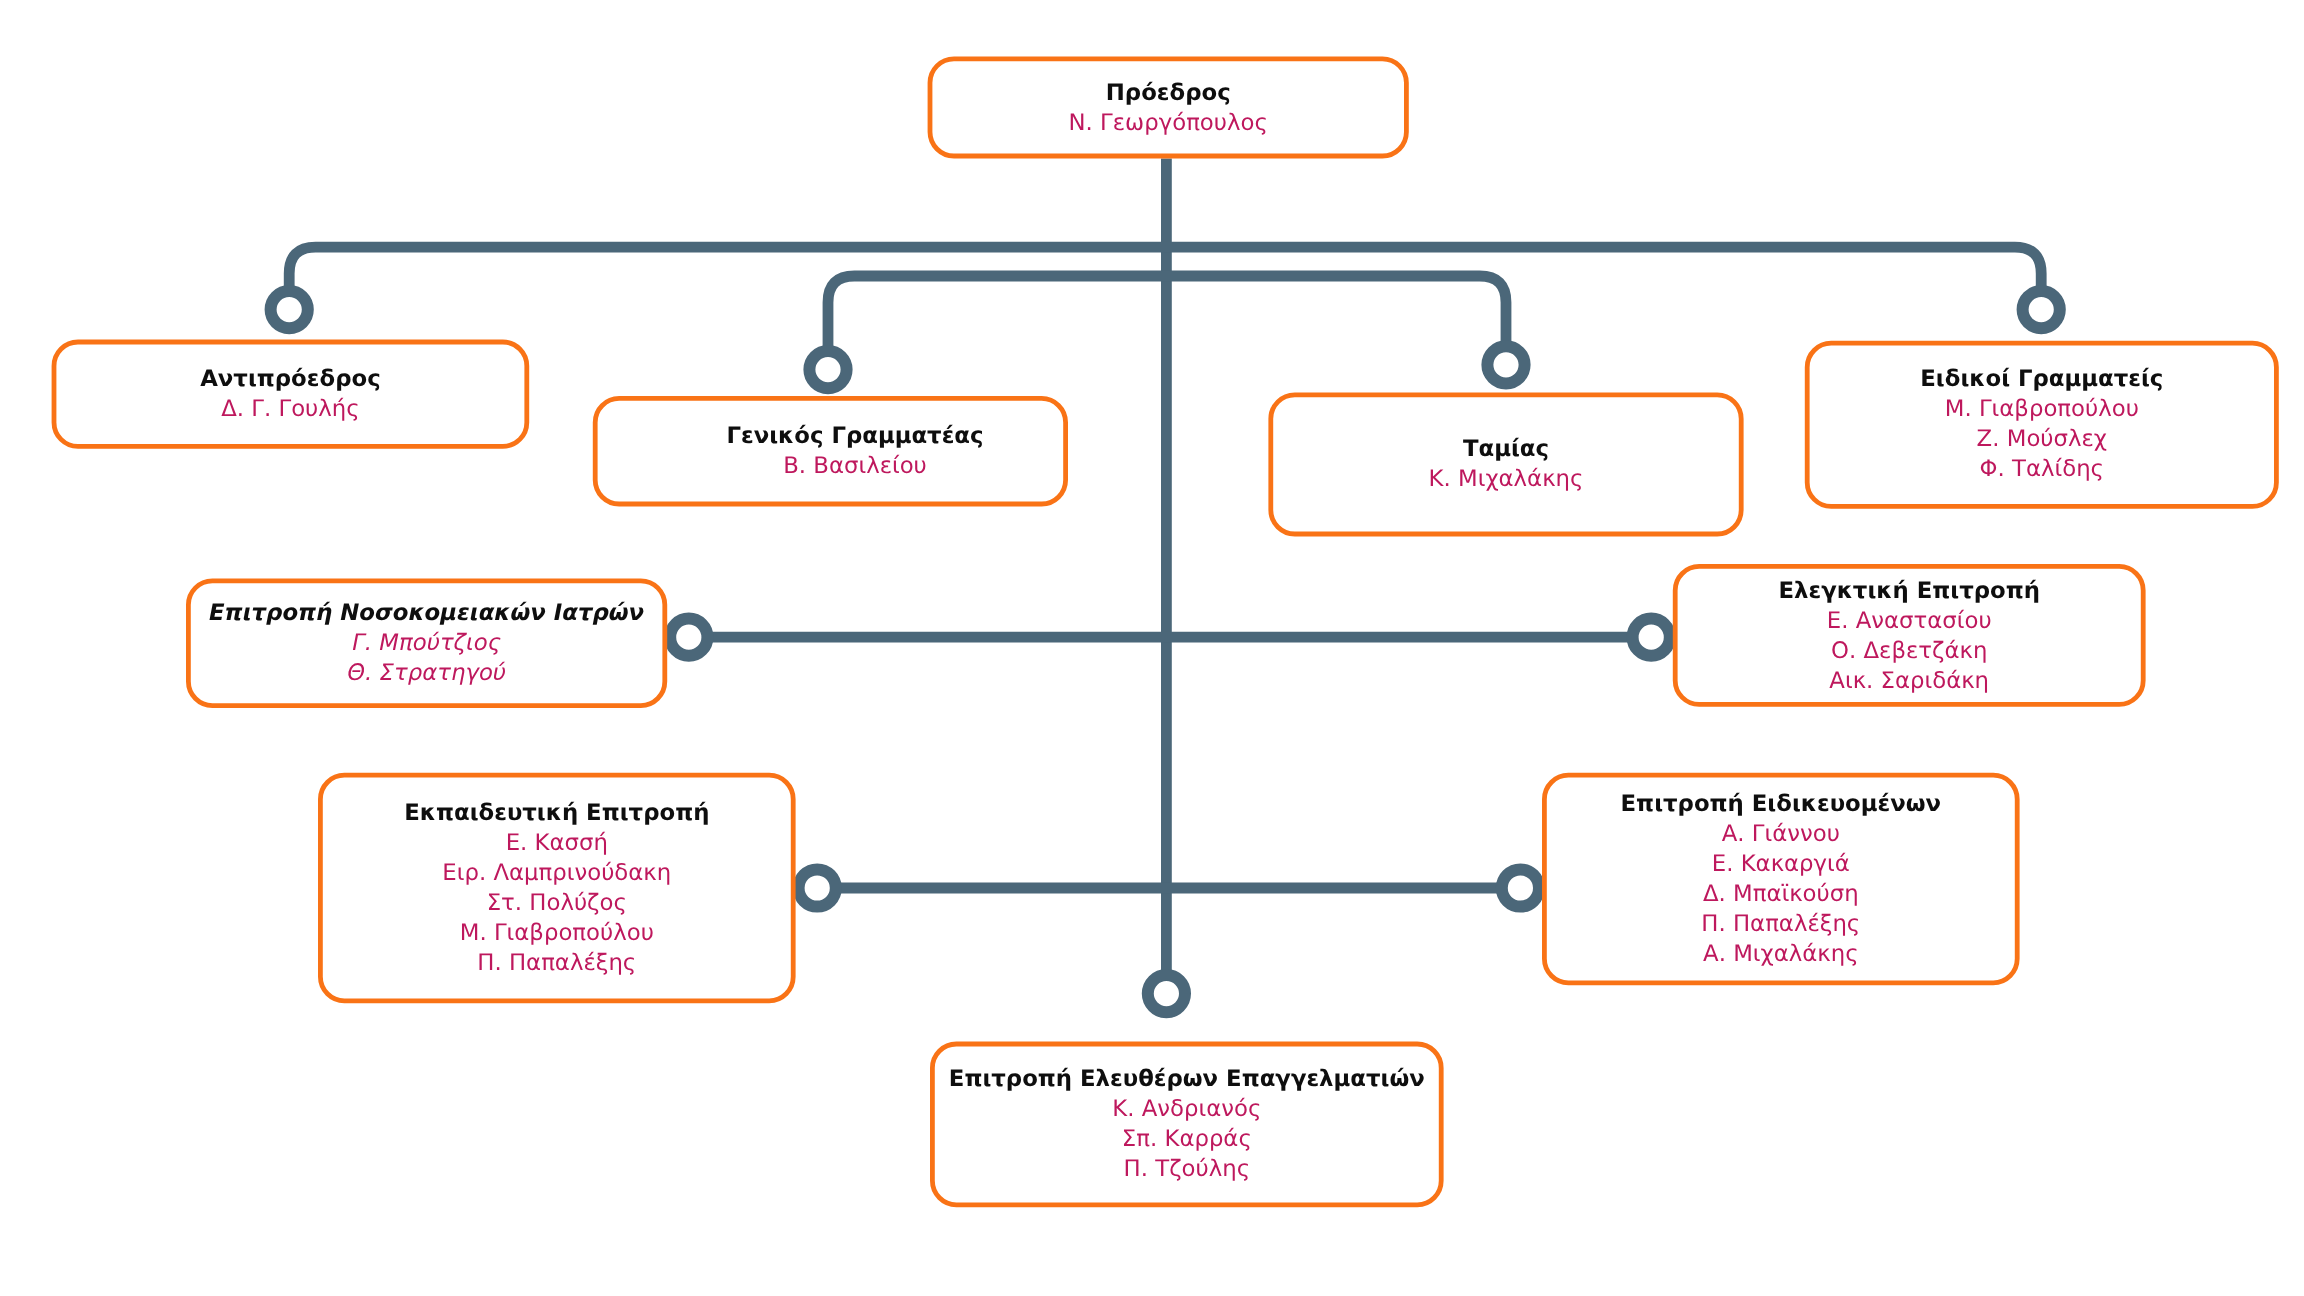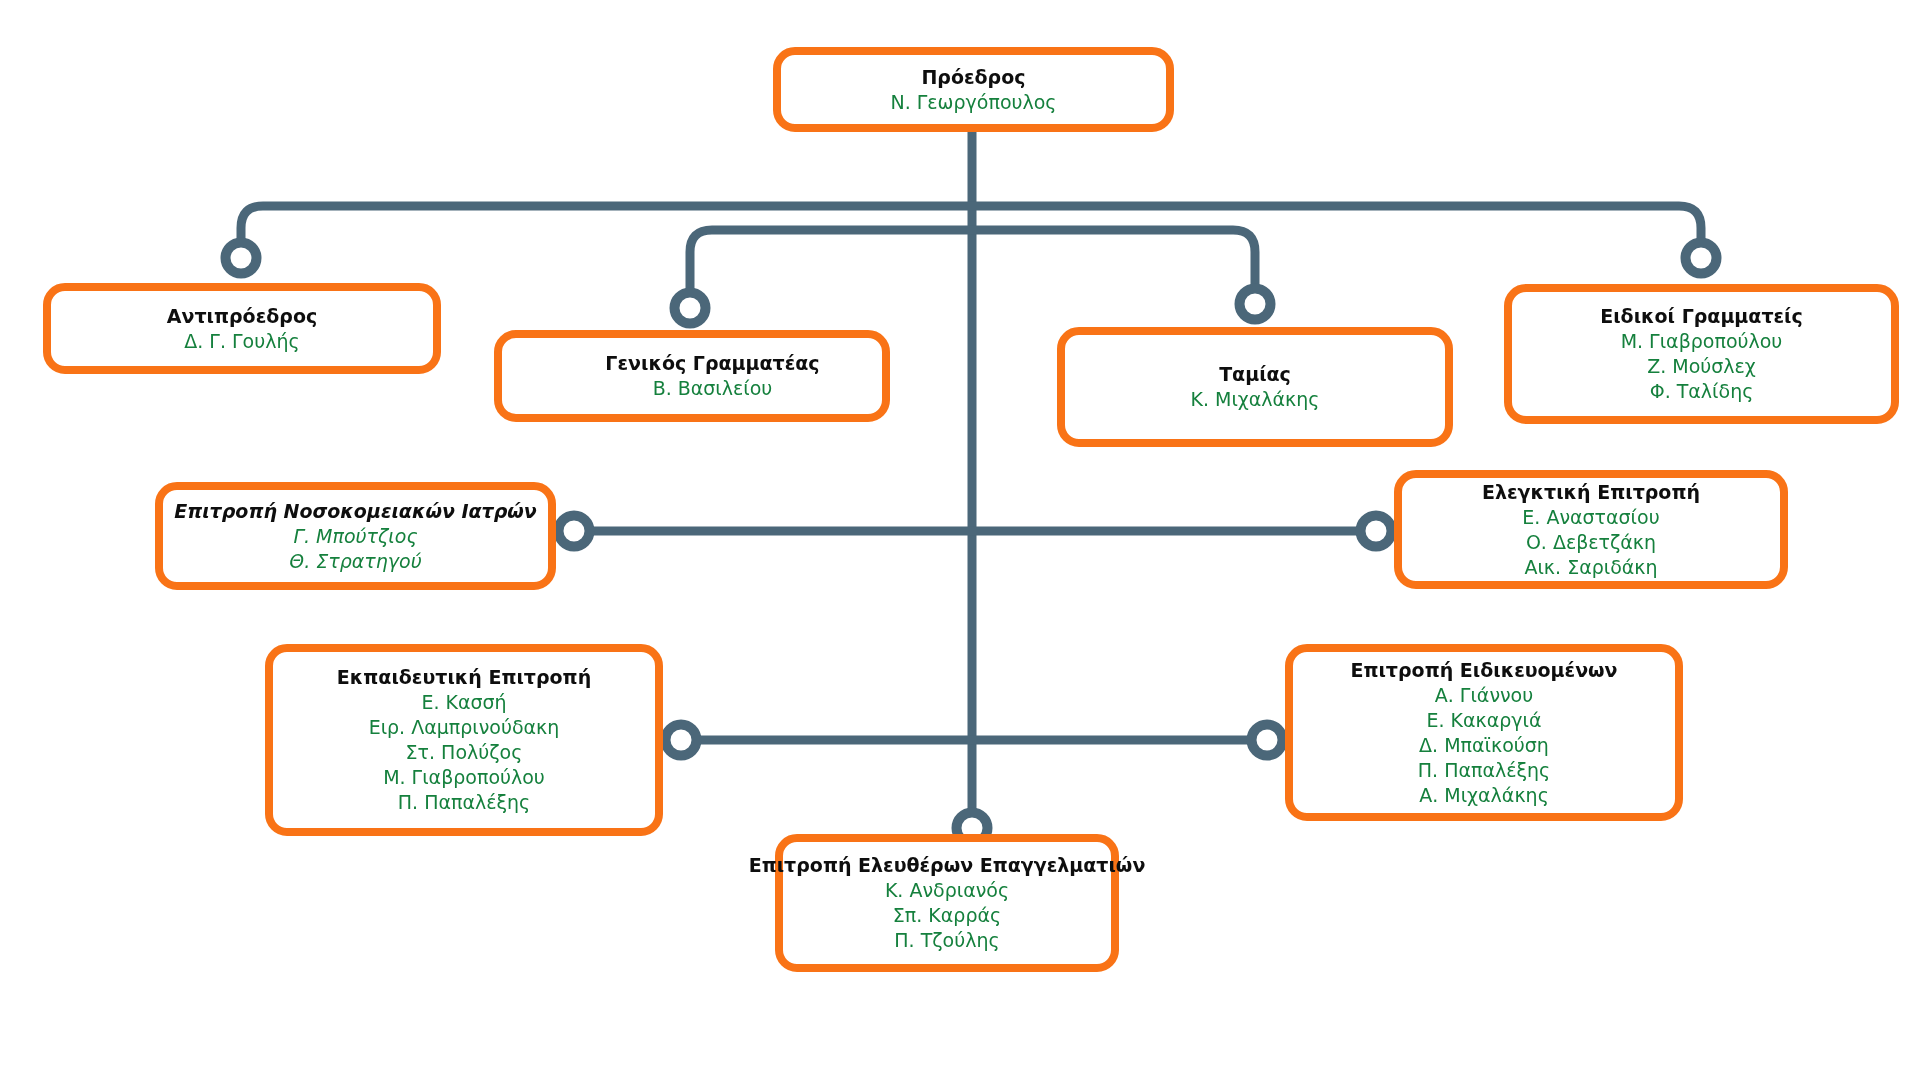--- a/index.html
+++ b/index.html
@@ -19,53 +19,53 @@
     position: absolute;
     left: 0;
     top: 0;
     width: 1920px;
     height: 1080px;
   }
   .node {
     position: absolute;
     box-sizing: border-box;
     background: #ffffff;
-    border: 8px solid #f97316;
+    border: 4px solid #f97316;
     border-radius: 22px;
     display: flex;
     flex-direction: column;
     justify-content: center;
     align-items: center;
     text-align: center;
   }
   .node-title {
     font-size: 19px;
     font-weight: bold;
     color: #0e0e0e;
     line-height: 25px;
     white-space: nowrap;
   }
   .node-member {
     font-size: 19px;
     font-weight: normal;
-    color: #15803d;
+    color: #be185d;
     line-height: 25px;
     white-space: nowrap;
   }
   
   .pos-president   { left: 773px;  top: 47px;  width: 401px; height: 85px;  }
   .pos-vice        { left: 43px;   top: 283px; width: 398px; height: 91px;  }
   .pos-general     { left: 494px;  top: 330px; width: 396px; height: 92px; padding-left: 41px;  }
   .pos-treasurer   { left: 1057px; top: 327px; width: 396px; height: 120px;  }
   .pos-special     { left: 1504px; top: 284px; width: 395px; height: 140px; }
   .pos-hospital    { left: 155px;  top: 482px; width: 401px; height: 108px; font-style: italic; }
   .pos-audit       { left: 1394px; top: 470px; width: 394px; height: 119px; }
   .pos-education   { left: 265px;  top: 644px; width: 398px; height: 192px; }
   .pos-residents   { left: 1285px; top: 644px; width: 398px; height: 177px; }
-  .pos-freelancers { left: 775px;  top: 834px; width: 344px; height: 138px; text-align: right; }
+  .pos-freelancers { left: 775px;  top: 868px; width: 428px; height: 138px; text-align: right; }
 </style>
 </head>
 <body>
 
 <div id="stage">
 
   <svg id="connectors" viewBox="0 0 1920 1080" xmlns="http://www.w3.org/2000/svg">
     <g stroke="#4b6779" stroke-width="9" fill="none">
 
       <path d="M 972 132 L 972 828"></path>

